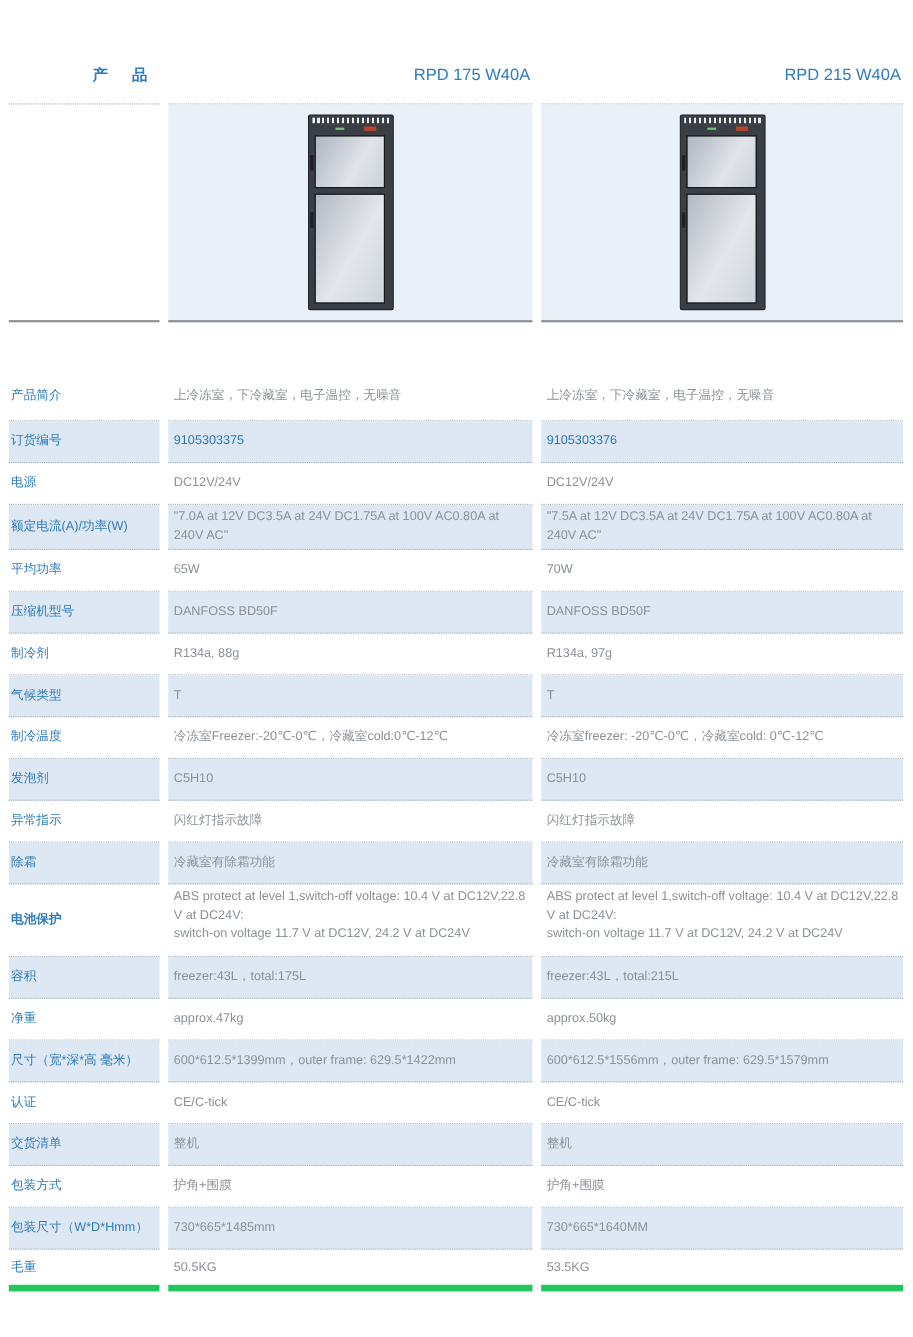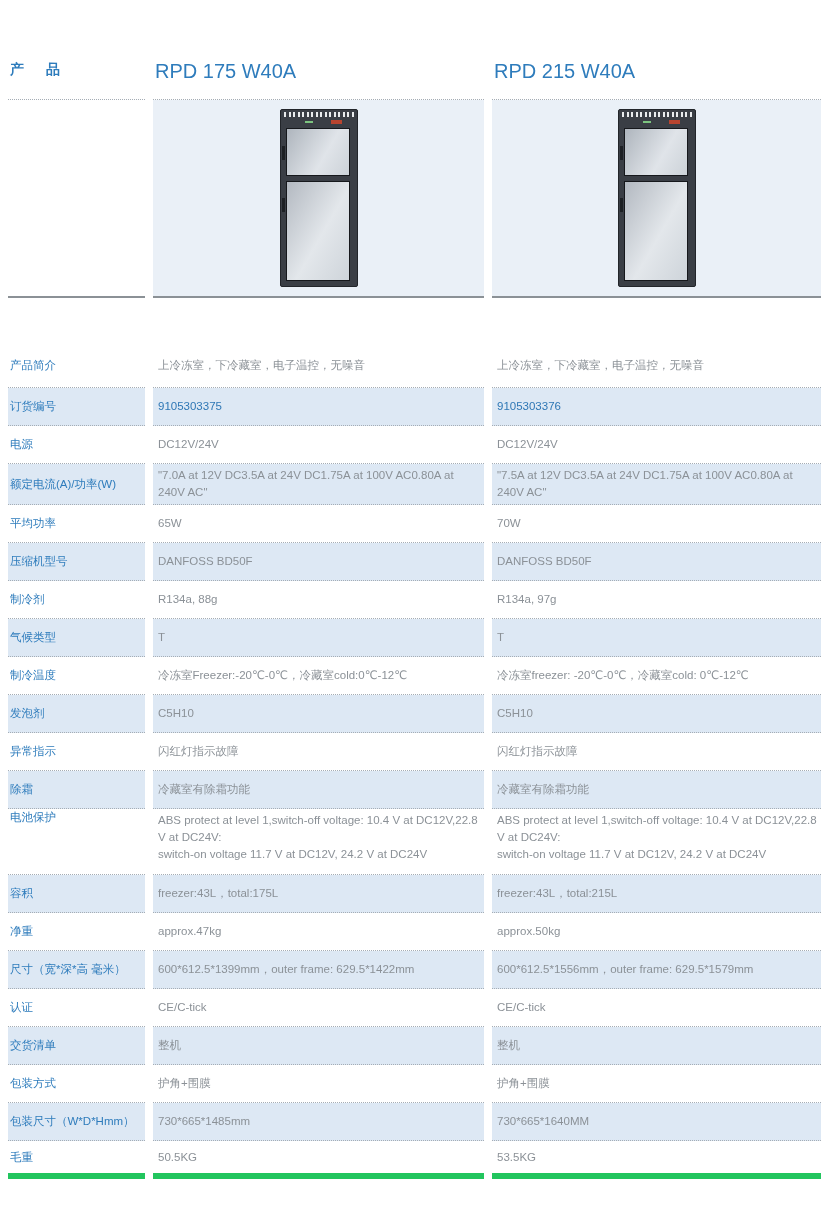--- a/index.html
+++ b/index.html
@@ -14,25 +14,26 @@
     display:grid;
     grid-template-columns:137px 331px 329px;
     column-gap:8px;
   }
   
   .header-row { padding-top:60px; }
   .header-cell {
     border-bottom:1px dotted #a5adb5;
     padding:0 2px 16px 2px;
     box-sizing:border-box;
+    text-align:right;
   }
   .product-word {
     color:#2e7cbc; font-size:14px; font-weight:bold; letter-spacing:9px;
   }
-  .model-name { color:#2e7cbc; font-size:20px; }
+  .model-name { color:#2e7cbc; font-size:15px; }
   
   .img-cell {
     height:198px; box-sizing:border-box;
     border-bottom:2px solid #8b9196;
   }
   .img-cell.photo {
     background:#eaf0f7;
     display:flex; justify-content:center; align-items:flex-start;
   }
   
@@ -74,21 +75,21 @@
     padding:3px 4px;
     font-size:11.5px; line-height:17px;
     white-space:pre-line;
   }
   .row-first .cell { min-height:45px;margin-top:45px; }
   .label-cell { color:#2e7cbc; padding-left:2px; }
   .val-cell  { color:#8b9197; padding-left:5px; }
   .shaded .cell { background:#dde8f4; }
   .accent .val-cell { color:#2e77b5; }
   .tall .cell { align-items:flex-start; min-height:66px; }
-  .tall .label-cell { padding-top:0; }
+  .tall .label-cell { padding-top:24px;font-weight:bold; }
   .tall .val-cell { padding-top:3px; }
   .row-last .cell { border-bottom:6px solid #22c55e; }
 </style>
 </head>
 <body>
 
 <div class="page">
 
   <div class="grid header-row">
     <div class="header-cell">

